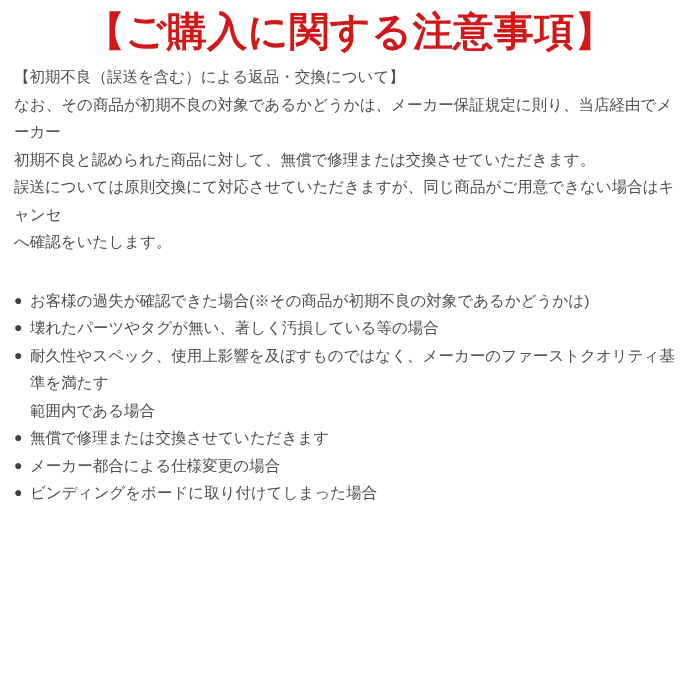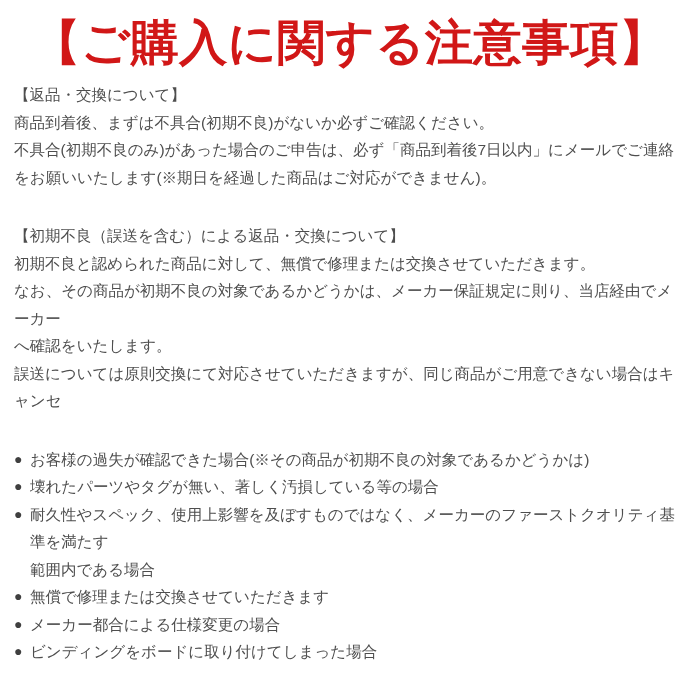--- a/index.html
+++ b/index.html
@@ -13,24 +13,24 @@
   body {
     font-family: "Liberation Sans", sans-serif;
     color: #4e4e4e;
   }
   .page {
     width: 700px;
     height: 700px;
     box-sizing: border-box;
   }
   .doc-title {
-    margin: 16px;
+    margin: 4px;
     padding-top: 5px;
     text-align: center;
-    font-size: 48px;
+    font-size: 40px;
     line-height: 44px;
     font-weight: 700;
     color: #d11717;
     letter-spacing: 0.5px;
   }
   .content {
     padding: 0 14px;
     margin-top: 10px;
     font-size: 15.5px;
     line-height: 27.5px;
@@ -69,33 +69,27 @@
 </style>
 </head>
 <body>
 
 <div class="page">
 
   <h1 class="doc-title">【ご購入に関する注意事項】</h1>
 
   <div class="content">
 
-    <div class="section">
-      <div class="section-heading">【返品・交換について】</div>
-      <div class="text-line">商品到着後、まずは不具合(初期不良)がないか必ずご確認ください。</div>
-      <div class="text-line">不具合(初期不良のみ)があった場合のご申告は、必ず「商品到着後7日以内」にメールでご連絡</div>
-      <div class="text-line">をお願いいたします(※期日を経過した商品はご対応ができません)。</div>
-    </div>
 
     <div class="section">
       <div class="section-heading">【初期不良（誤送を含む）による返品・交換について】</div>
+      <div class="text-line">なお、その商品が初期不良の対象であるかどうかは、メーカー保証規定に則り、当店経由でメーカー</div>
       <div class="text-line">初期不良と認められた商品に対して、無償で修理または交換させていただきます。</div>
-      <div class="text-line">なお、その商品が初期不良の対象であるかどうかは、メーカー保証規定に則り、当店経由でメーカー</div>
+      <div class="text-line">誤送については原則交換にて対応させていただきますが、同じ商品がご用意できない場合はキャンセ</div>
       <div class="text-line">へ確認をいたします。</div>
-      <div class="text-line">誤送については原則交換にて対応させていただきますが、同じ商品がご用意できない場合はキャンセ</div>
     </div>
 
     <div class="section">
 
       <div class="bullet-row">
         <span class="bullet-mark">●</span>
         <div class="bullet-text">お客様の過失が確認できた場合(※その商品が初期不良の対象であるかどうかは)</div>
       </div>
 
       <div class="bullet-row">

